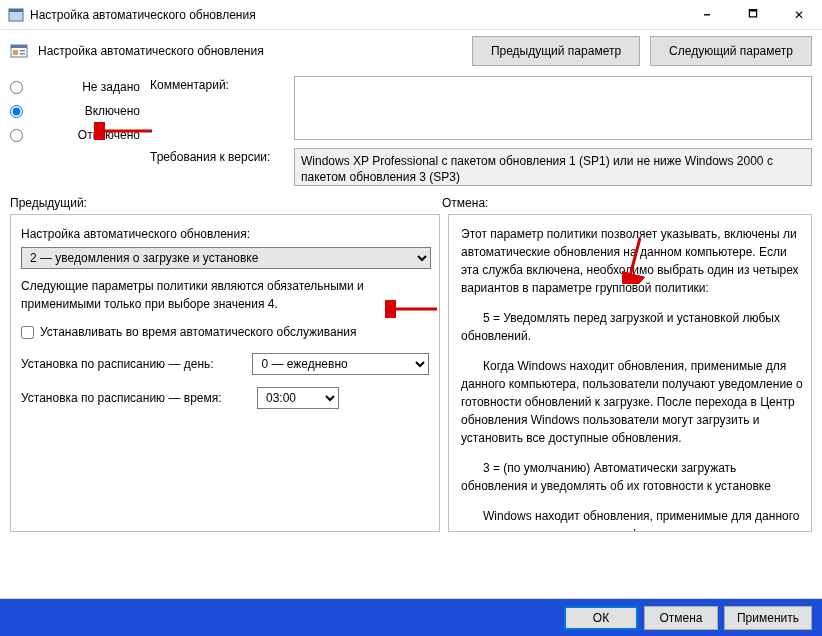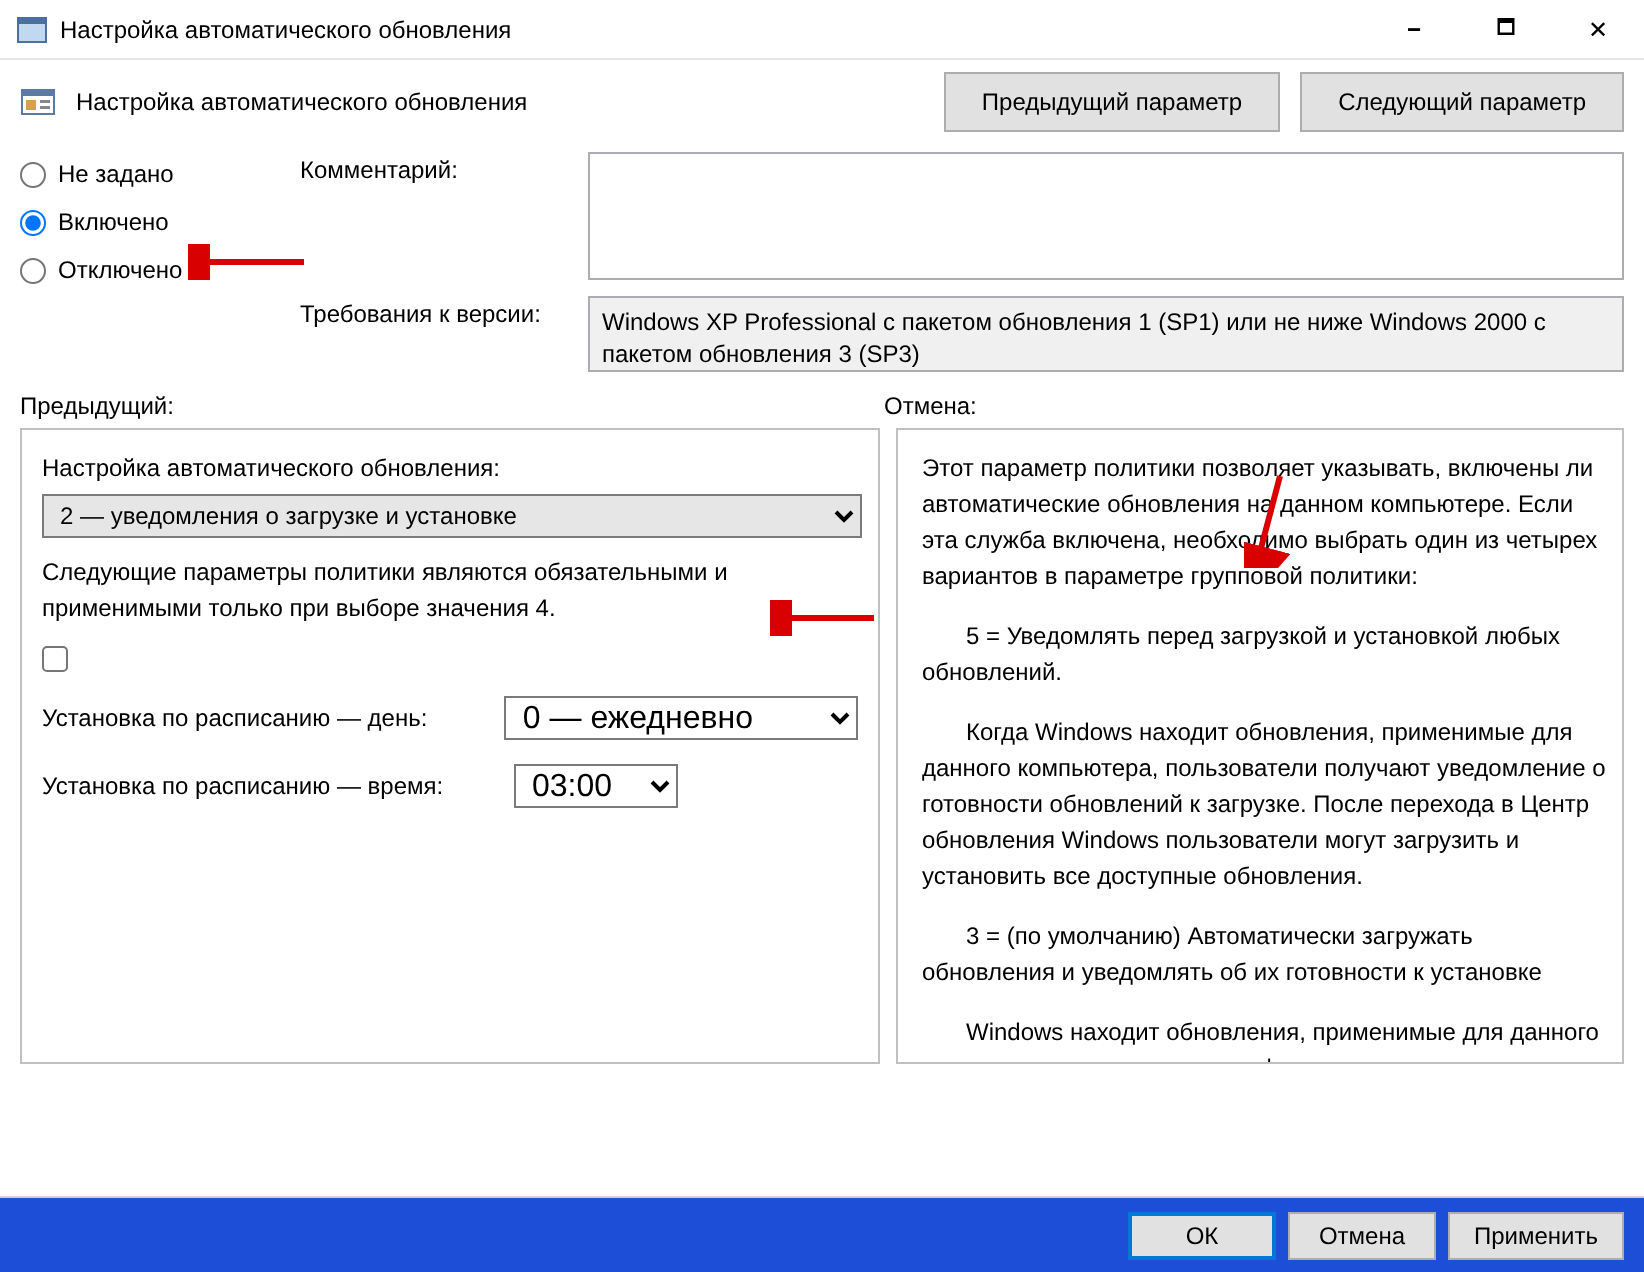--- a/index.html
+++ b/index.html
@@ -63,21 +63,21 @@
   .policy-row {
     display: flex;
     padding: 0 10px 6px 10px;
     gap: 10px;
   }
   .radio-col {
     width: 130px;
     display: flex; flex-direction: column; gap: 10px;
     padding-top: 4px;
   }
-  .radio-item { display: flex; align-items: center; gap: 6px; cursor: pointer; position: relative; }
+  .radio-item { display: flex; align-items: center; gap: 6px; cursor: pointer; position: relative; justify-content: space-between; }
   .radio-item input { margin: 0; }
   .radio-item label { cursor: pointer; }
 
   .fields-col { flex: 1; display: flex; flex-direction: column; gap: 8px; }
   .field-line { display: flex; gap: 8px; }
   .field-label { width: 136px; padding-top: 2px; }
   .comment-box, .req-box {
     flex: 1;
     border: 1px solid #abadb3;
     background: #fff;
@@ -133,21 +133,21 @@
     border: 1px solid #7a7a7a;
     background: #e6e6e6;
     padding: 0 4px;
   }
   .opt-text { margin: 8px 0 10px 0; }
   .chk-line { display: flex; align-items: center; gap: 6px; margin-bottom: 12px; }
   .chk-line input { margin: 0; }
   .sched-line { display: flex; align-items: center; gap: 8px; margin-bottom: 12px; }
   .sched-line .lbl { width: 228px; }
   .sched-line select {
-    height: 22px; font-family: inherit; font-size: 16px;
+    height: 22px; font-family: inherit; font-size: 12px;
     border: 1px solid #7a7a7a; background: #fff; padding: 0 4px;
   }
   .day-select { width: 180px; }
   .time-select { width: 82px; }
 
   .help p { margin: 0 0 12px 0; }
   .help .indent { text-indent: 22px; }
 
   
   .footer {
@@ -251,20 +251,21 @@
 
 <div class="panels-row">
   <div class="panel options">
     <div class="opt-hdr">Настройка автоматического обновления:</div>
     <select class="combo-full">
       <option>2 — уведомления о загрузке и установке</option>
     </select>
     <div class="opt-text">Следующие параметры политики являются обязательными и применимыми только при выборе значения 4.</div>
     <div class="chk-line">
       <input type="checkbox" id="chk1" style="">
+      <label for="chk1">Устанавливать во время автоматического обслуживания</label>
     </div>
     <div class="sched-line">
       <div class="lbl">Установка по расписанию — день:</div>
       <select class="day-select">
         <option>0 — ежедневно</option>
       </select>
     </div>
     <div class="sched-line">
       <div class="lbl">Установка по расписанию — время:</div>
       <select class="time-select">

